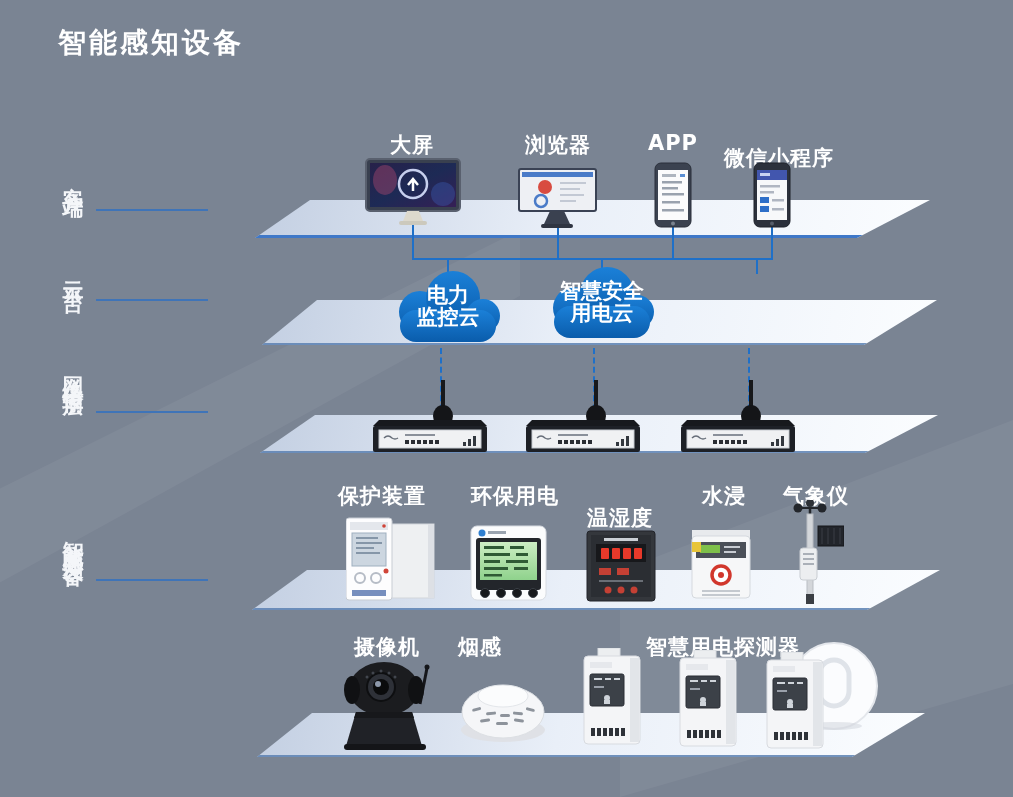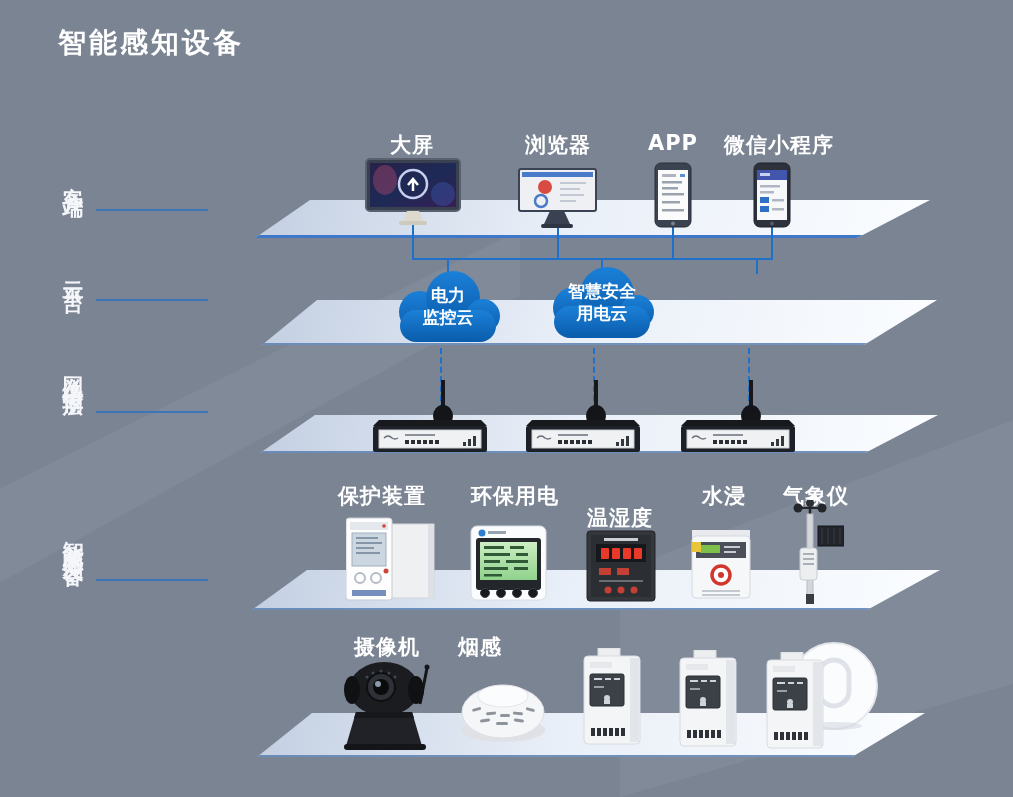--- a/index.html
+++ b/index.html
@@ -35,21 +35,21 @@
     letter-spacing:1px;
   }
   .line{position:absolute;background:#1f70c8;}
   .vline{width:2px;}
   .hline{height:2px;}
   .dline{position:absolute;width:0;border-left:2px dashed #1f70c8;}
   .cloud{position:absolute;width:116px;height:82px;}
   .cloud svg{position:absolute;left:0;top:0;}
   .cloud-text{
     position:absolute;left:0;right:0;top:16px;text-align:center;
-    color:#fff;font-size:17px;font-weight:700;line-height:22px;
+    color:#fff;font-size:21px;font-weight:700;line-height:22px;
   }
   .dev{position:absolute;}
 </style>
 </head>
 <body>
 
 <div class="stage">
 
   <svg width="0" height="0" style="position:absolute">
     <defs>
@@ -98,21 +98,21 @@
   <div class="line vline" style="left:601px;top:258px;height:16px"></div>
   <div class="line vline" style="left:756px;top:258px;height:16px"></div>
 
   <div class="dline" style="left:440px;top:348px;height:72px"></div>
   <div class="dline" style="left:593px;top:348px;height:72px"></div>
   <div class="dline" style="left:748px;top:348px;height:72px"></div>
 
   <div class="row-label" style="left:412px;top:131px">大屏</div>
   <div class="row-label" style="left:558px;top:131px">浏览器</div>
   <div class="row-label" style="left:673px;top:131px">APP</div>
-  <div class="row-label" style="left:779px;top:131px">微信小程序</div>
+  <div class="row-label" style="left:779px;top:144px">微信小程序</div>
 
   <div class="dev" style="left:365px;top:158px">
     <svg width="96" height="70">
       <rect x="1" y="1" width="94" height="52" rx="4" fill="#39404f" stroke="#59606e" stroke-width="2"></rect>
       <rect x="5" y="5" width="86" height="44" fill="url(#mscr)"></rect>
       <ellipse cx="20" cy="22" rx="12" ry="15" fill="#a6486f" opacity=".45"></ellipse>
       <ellipse cx="78" cy="36" rx="12" ry="12" fill="#3d63c0" opacity=".35"></ellipse>
       <circle cx="48" cy="26" r="14" fill="none" stroke="#d9e2ff" stroke-width="2.5" opacity=".9"></circle>
       <path d="M48 33 v-10 M43 27 l5 -6 5 6" stroke="#ffffff" stroke-width="2.5" fill="none"></path>
       <path d="M42 53 h12 l4 10 h-20 z" fill="#ddd9cd"></path>
@@ -376,20 +376,21 @@
       <rect x="12" y="48" width="17" height="32" rx="3" fill="#eceef0" stroke="#c9cdd2"></rect>
       <rect x="15" y="53" width="11" height="2" fill="#aab0b8"></rect>
         <rect x="15" y="58" width="11" height="2" fill="#aab0b8"></rect>
       <rect x="15" y="63" width="11" height="2" fill="#aab0b8"></rect>
       <rect x="18" y="94" width="8" height="10" fill="#3a3e44"></rect>
     </svg>
   </div>
 
   <div class="row-label" style="left:387px;top:633px">摄像机</div>
   <div class="row-label" style="left:480px;top:633px">烟感</div>
+  <div class="row-label" style="left:723px;top:633px">智慧用电探测器</div>
 
   <div class="dev" style="left:340px;top:658px">
     <svg width="96" height="92">
       <line x1="80" y1="46" x2="87" y2="10" stroke="#15161a" stroke-width="3"></line>
       <circle cx="87" cy="9" r="2.5" fill="#15161a"></circle>
       <ellipse cx="44" cy="31" rx="35" ry="27" fill="#1b1c1f"></ellipse>
       <ellipse cx="12" cy="32" rx="8" ry="14" fill="#101113"></ellipse>
       <ellipse cx="76" cy="32" rx="8" ry="14" fill="#101113"></ellipse>
       <circle cx="41" cy="29" r="14" fill="#2e3138" stroke="#0e0f11" stroke-width="2"></circle>
       <circle cx="41" cy="29" r="8" fill="#0a0b0c"></circle>

